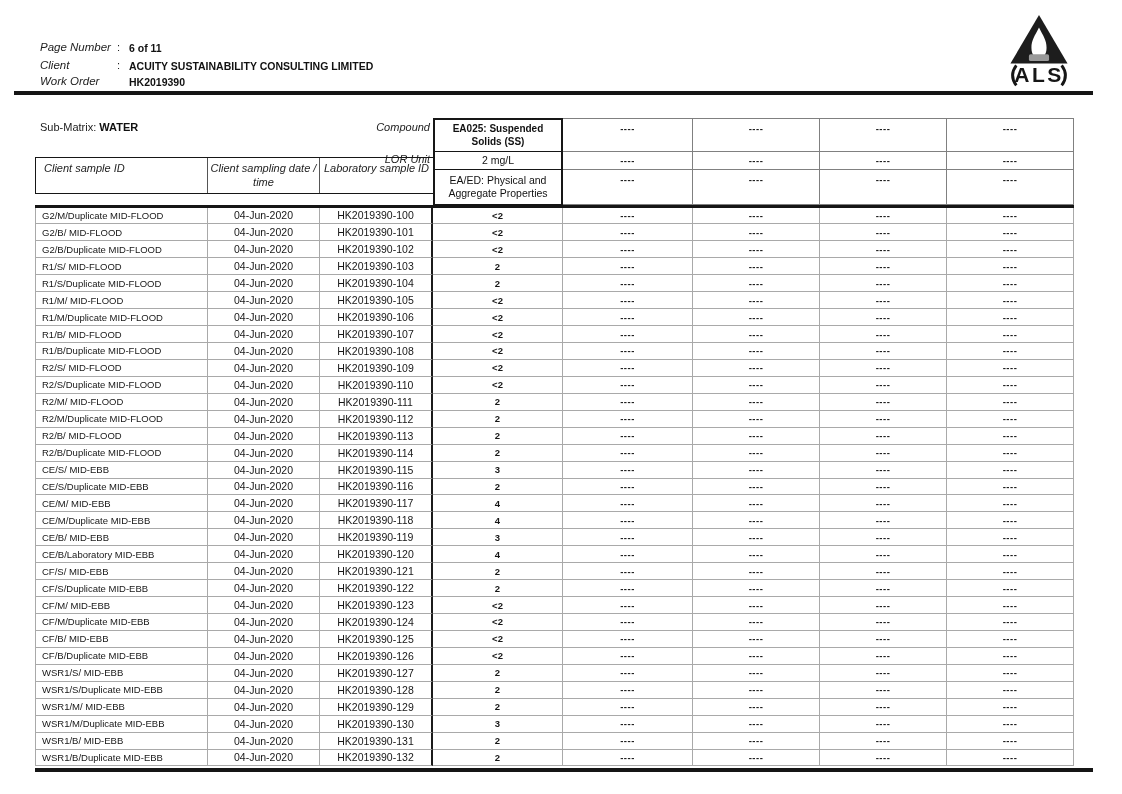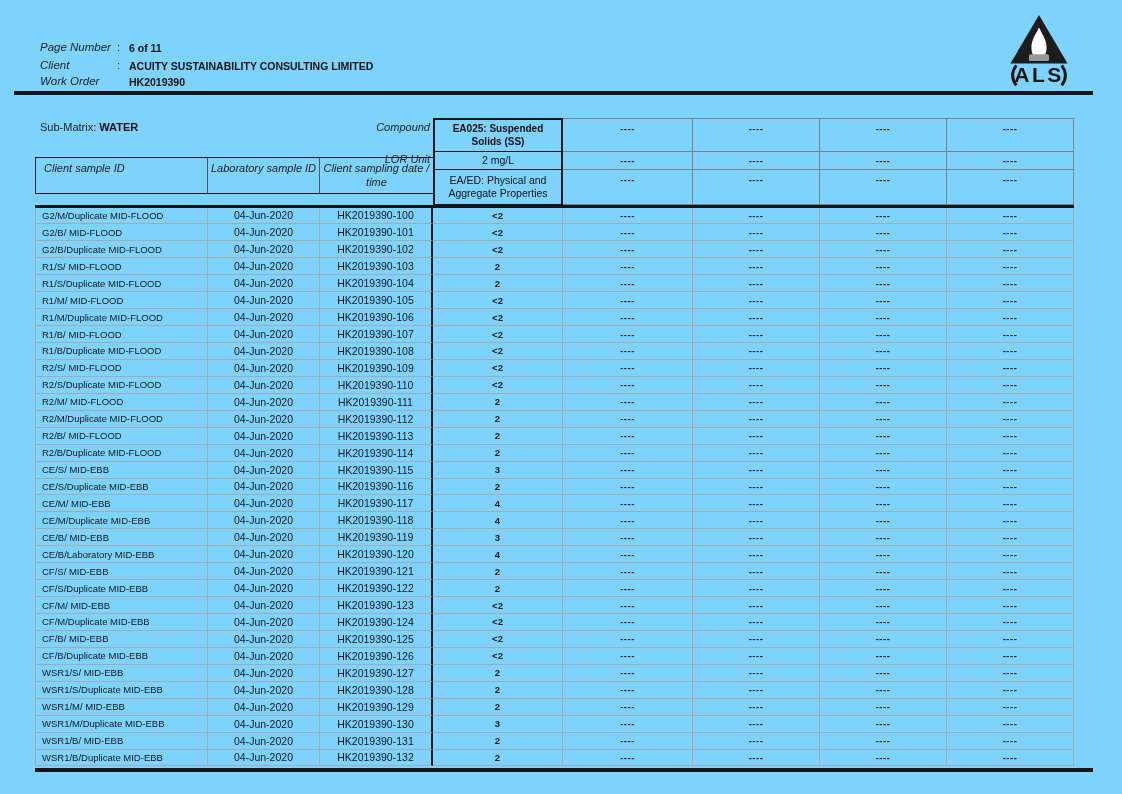--- a/index.html
+++ b/index.html
@@ -1,18 +1,18 @@
 <!DOCTYPE html>
 <html><head>
 <meta charset="utf-8">
 <style>
   * { margin:0; padding:0; box-sizing:border-box; }
   html,body { background:#e8e8e8; }
   .page {
-    position:relative; width:1122px; height:794px; background:#7dd3fc;
+    position:relative; width:1122px; height:794px; background:#ffffff;
     font-family:"Liberation Sans","DejaVu Sans",sans-serif; color:#111;
     overflow:hidden; margin:0 auto;
   }
   
   .hdr-field { position:absolute; left:40px; width:560px; height:16px; }
   .hdr-label { position:absolute; left:0; top:0; font-style:italic; font-size:11.5px; color:#222; }
   .hdr-sep   { position:absolute; left:77px; top:0; font-size:11px; color:#222; }
   .hdr-value { position:absolute; left:89px; top:1px; font-weight:bold; font-size:10.5px; color:#111; }
   .rule-top    { position:absolute; left:14px; top:91px; width:1079px; height:3.5px; background:#151515; }
   .rule-bottom { position:absolute; left:35px; top:768px; width:1058px; height:4px; background:#151515; }
@@ -122,22 +122,22 @@
 
     <div class="rhc primary method">EA/ED: Physical and Aggregate Properties</div>
     <div class="rhc dash top-align">----</div>
     <div class="rhc dash top-align">----</div>
     <div class="rhc dash top-align">----</div>
     <div class="rhc dash top-align">----</div>
   </div>
 
   <div class="sample-hdr">
     <div class="shc first">Client sample ID</div>
+    <div class="shc">Client sampling date / time</div>
     <div class="shc">Laboratory sample ID</div>
-    <div class="shc">Client sampling date / time</div>
   </div>
 
   <div class="rule-subhdr"></div>
 
   <div class="data-table">
       <div class="cell c0">G2/M/Duplicate MID-FLOOD</div>
       <div class="cell c1">04-Jun-2020</div>
       <div class="cell c2">HK2019390-100</div>
       <div class="cell c3 res">&lt;2</div>
       <div class="cell c4 dash">----</div>

